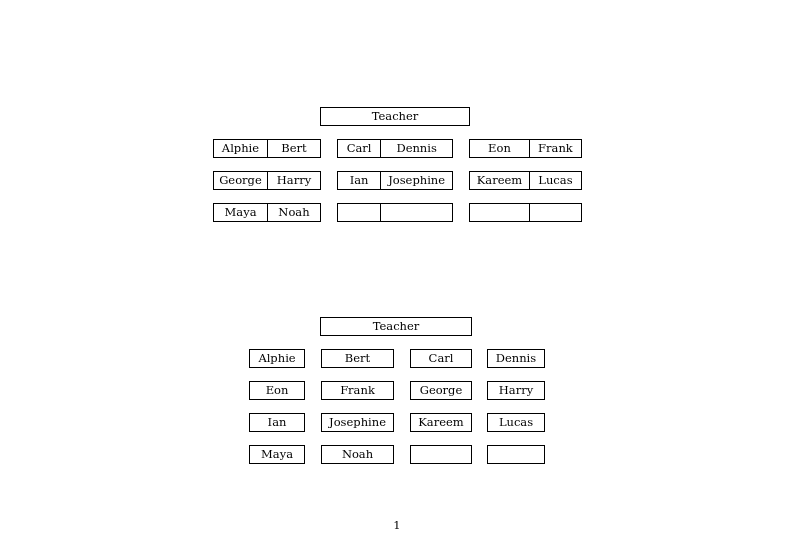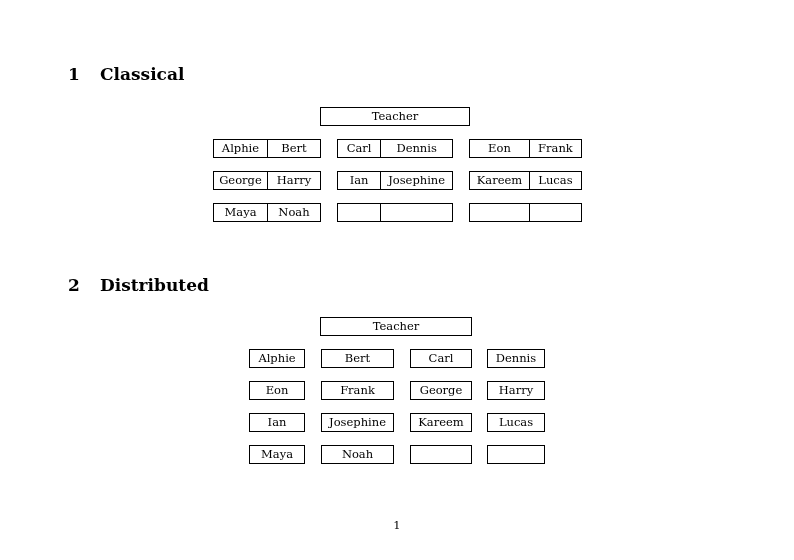--- a/index.html
+++ b/index.html
@@ -87,23 +87,20 @@
     text-align: center;
     font-size: 11.5px;
     line-height: 1;
   }
 </style>
 </head>
 <body>
 
 <div class="page">
 
-  <div class="section-heading" id="heading-classical">
-    <span class="sec-num">1</span><span class="sec-title">Classical</span>
-  </div>
 
   <div class="grp" id="s1-teacher" style="left:320px; top:107px; width:150px;">
     <div class="cell" style="width:100%;">Teacher</div>
   </div>
 
   <div class="grp" style="left:213px; top:139px; width:108px;">
     <div class="cell" style="width:54px;">Alphie</div>
     <div class="cell" style="width:54px;">Bert</div>
   </div>
   <div class="grp" style="left:213px; top:171px; width:108px;">
@@ -134,23 +131,20 @@
   </div>
   <div class="grp" style="left:469px; top:171px; width:113px;">
     <div class="cell" style="width:60px;">Kareem</div>
     <div class="cell" style="width:53px;">Lucas</div>
   </div>
   <div class="grp" style="left:469px; top:203px; width:113px;">
     <div class="cell" style="width:60px;"></div>
     <div class="cell" style="width:53px;"></div>
   </div>
 
-  <div class="section-heading" id="heading-distributed">
-    <span class="sec-num">2</span><span class="sec-title">Distributed</span>
-  </div>
 
   <div class="box" style="left:320px; top:317px; width:152px;">Teacher</div>
 
   <div class="box" style="left:249px; top:349px; width:56px;">Alphie</div>
   <div class="box" style="left:321px; top:349px; width:73px;">Bert</div>
   <div class="box" style="left:410px; top:349px; width:62px;">Carl</div>
   <div class="box" style="left:487px; top:349px; width:58px;">Dennis</div>
 
   <div class="box" style="left:249px; top:381px; width:56px;">Eon</div>
   <div class="box" style="left:321px; top:381px; width:73px;">Frank</div>

